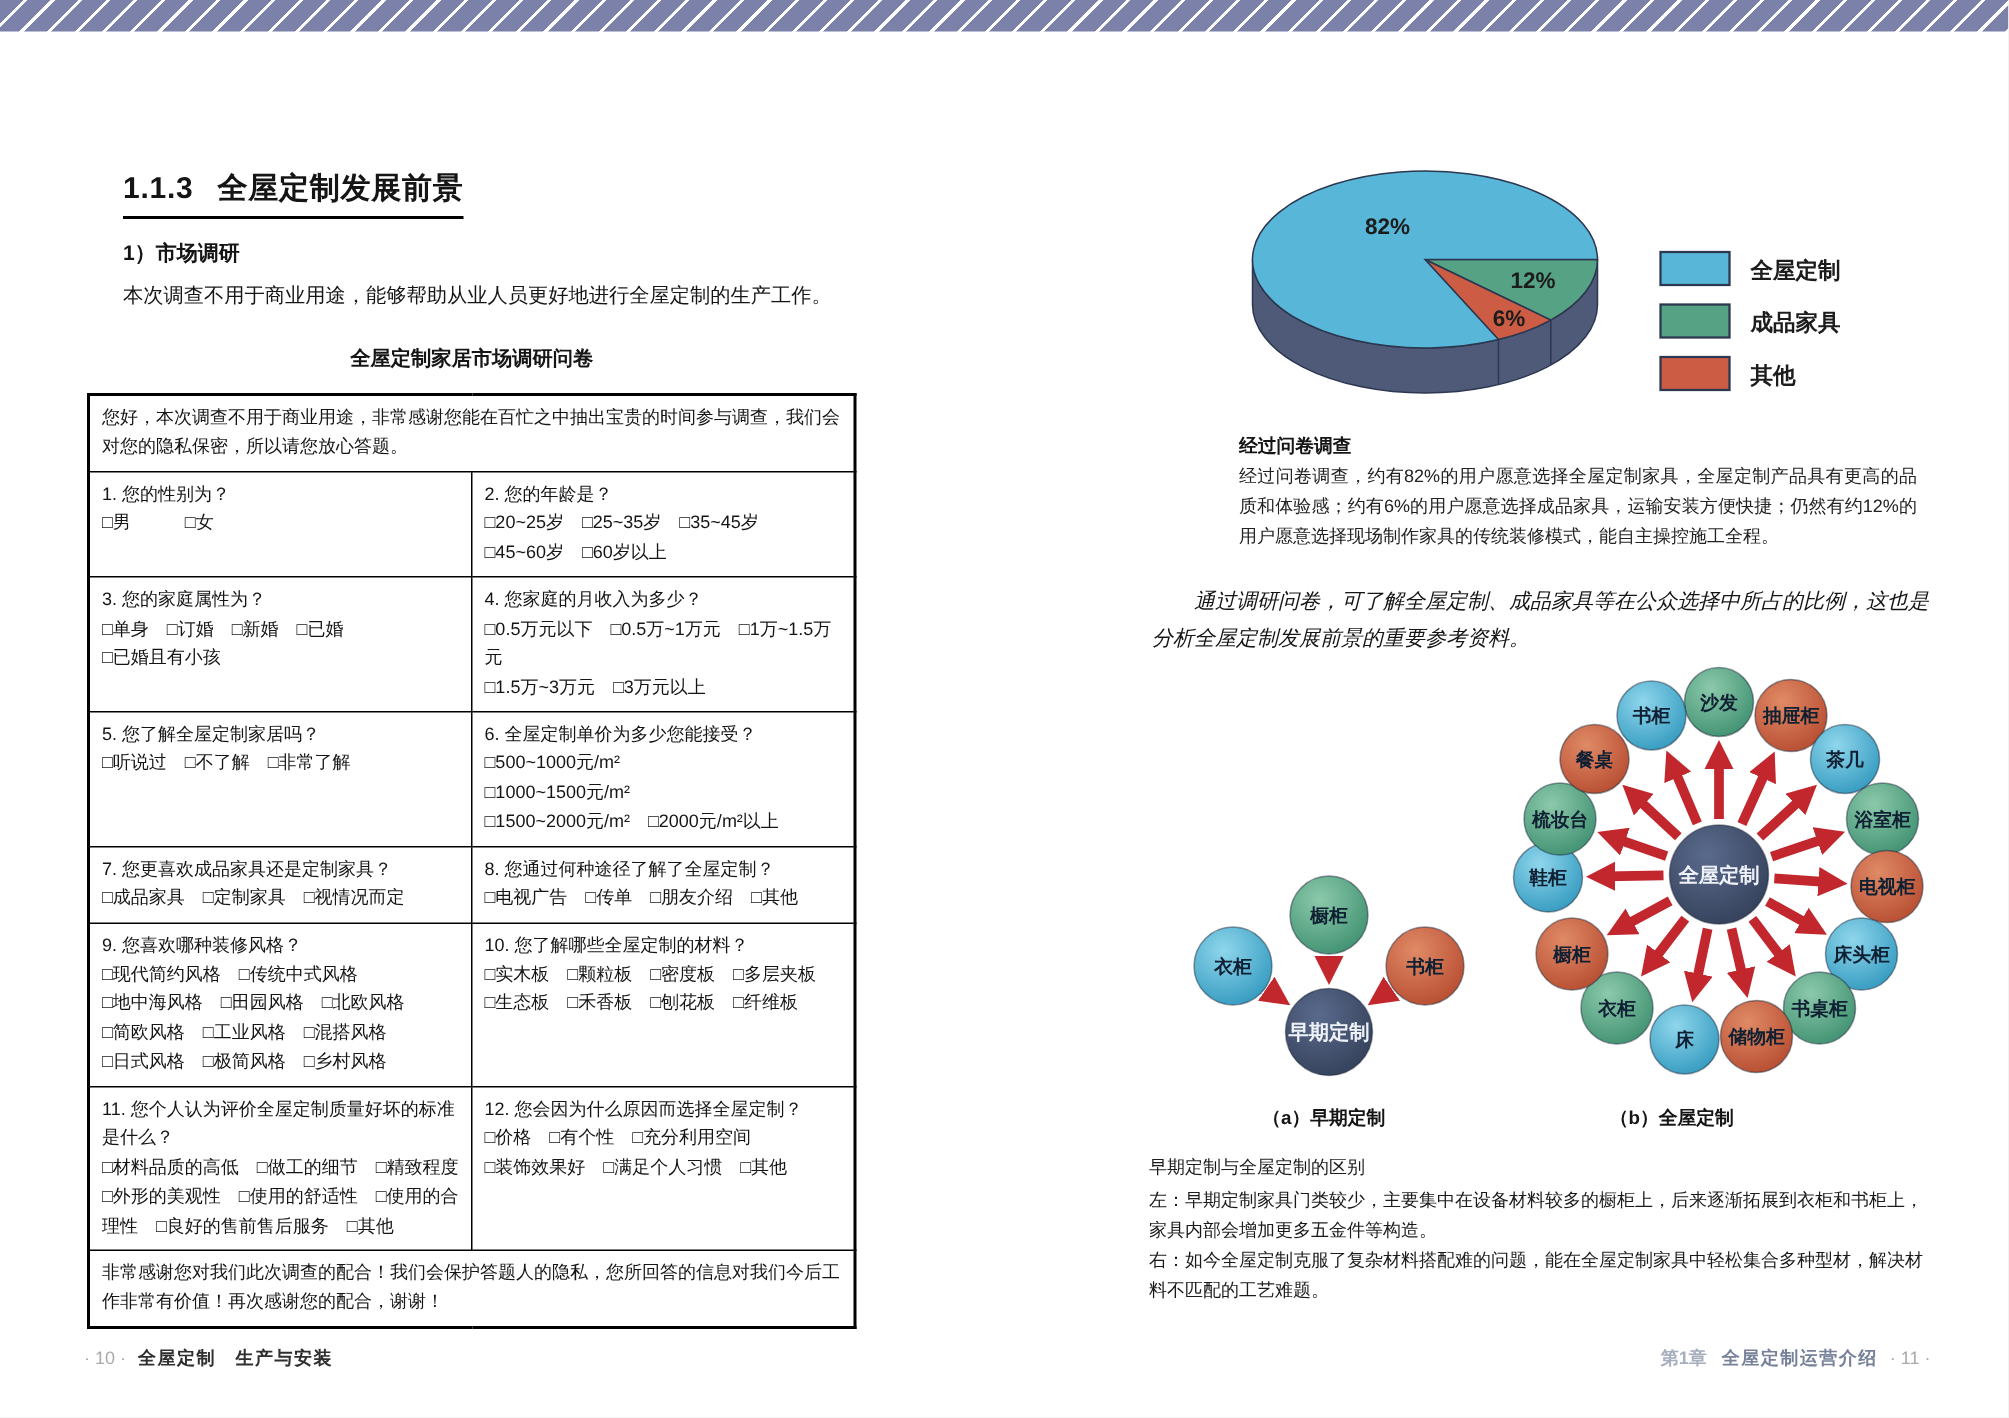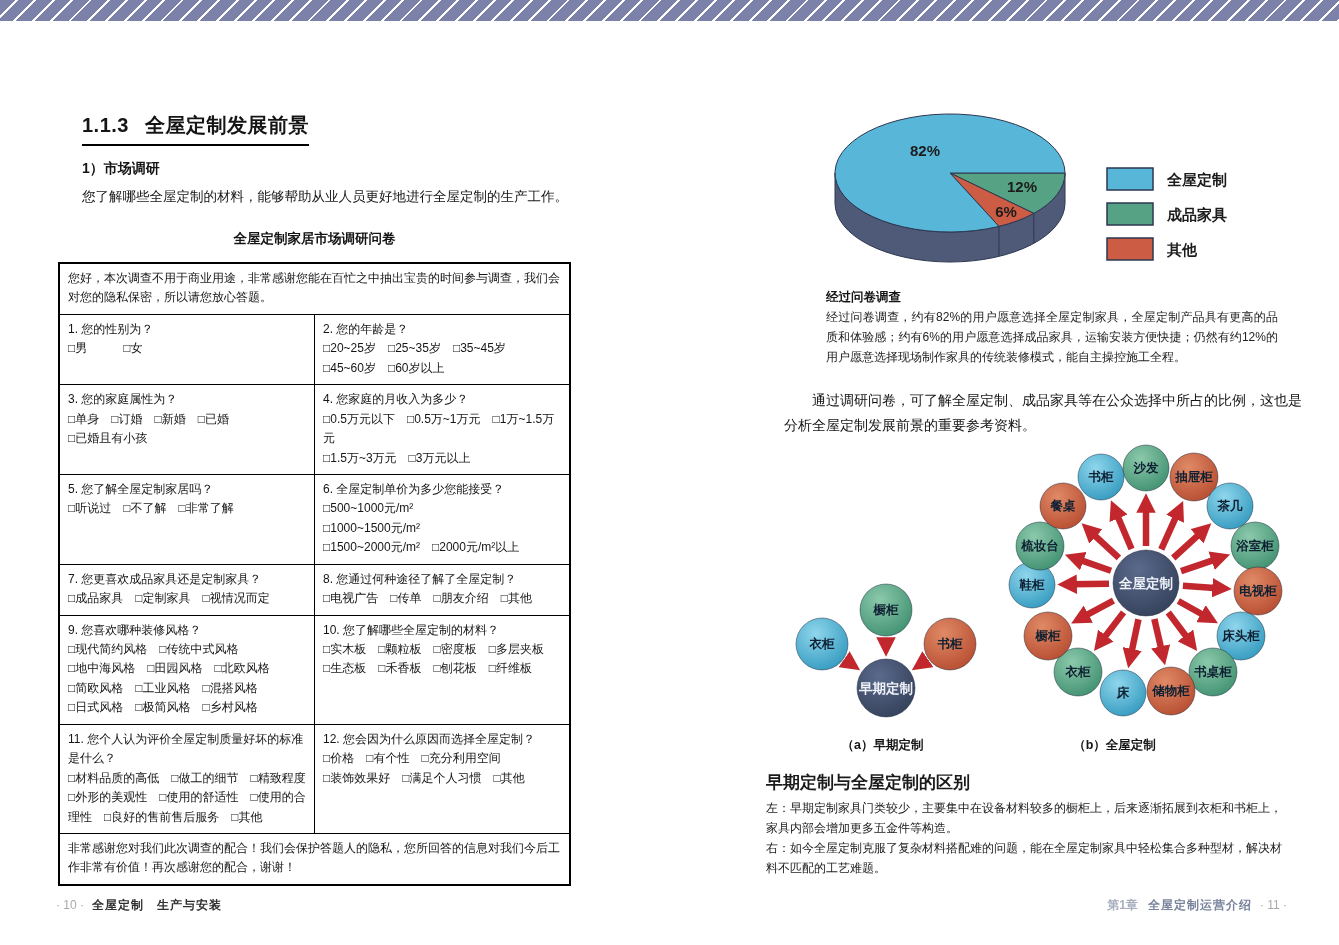--- a/index.html
+++ b/index.html
@@ -33,38 +33,38 @@
   .foot{top:897px;font-size:12px;}
   .foot-left{left:56px;}
   .foot-right{right:52px;text-align:right;}
   .foot .dim{color:#a9a9a9;}
   .foot-left .bt{color:#2f2f2f;font-weight:700;margin-left:8px;letter-spacing:1px;}
   .foot-right .ch{color:#a7aebd;font-weight:600;}
   .foot-right .cht{color:#77829a;font-weight:600;margin:0 8px 0 10px;letter-spacing:1px;}
   
   .pie-cap-title{left:826px;top:289px;font-size:12.5px;font-weight:700;}
   .pie-cap-body{left:826px;top:307px;width:452px;font-size:12px;line-height:1.68;color:#222;text-align:justify;}
-  .para{left:784px;top:388px;width:522px;font-size:14px;line-height:1.8;text-indent:2em;}
+  .para{left:768px;top:388px;width:522px;font-size:14px;line-height:1.8;text-indent:2em;font-style:italic;}
   .diag-cap{top:737px;width:165px;text-align:center;font-size:12.5px;font-weight:600;}
   .diag-cap.a{left:800px;} .diag-cap.b{left:1032px;}
   .bottom-block{left:766px;top:769px;width:526px;font-size:12px;line-height:1.66;color:#1a1a1a;}
-  .bottom-block .bt{font-weight:700;font-size:17px;margin-bottom:2px;}
+  .bottom-block .bt{font-weight:400;font-size:12px;margin-bottom:2px;}
   svg text{font-family:"Liberation Sans","DejaVu Sans",sans-serif;}
 </style>
 </head>
 <body>
 
 <div class="sheet">
   <div class="top-band"></div>
 
   <div class="abs sec-title">
     <span class="num">1.1.3</span><span>全屋定制发展前景</span>
   </div>
   <div class="abs subsec">1）市场调研</div>
-  <div class="abs intro">您了解哪些全屋定制的材料，能够帮助从业人员更好地进行全屋定制的生产工作。</div>
+  <div class="abs intro">本次调查不用于商业用途，能够帮助从业人员更好地进行全屋定制的生产工作。</div>
   <div class="abs tbl-title">全屋定制家居市场调研问卷</div>
 
   <table class="survey">
       <tbody>
         <tr>
           <td colspan="2">
             <div class="survey-note">您好，本次调查不用于商业用途，非常感谢您能在百忙之中抽出宝贵的时间参与调查，我们会对您的隐私保密，所以请您放心答题。</div>
           </td>
         </tr>
         <tr>

